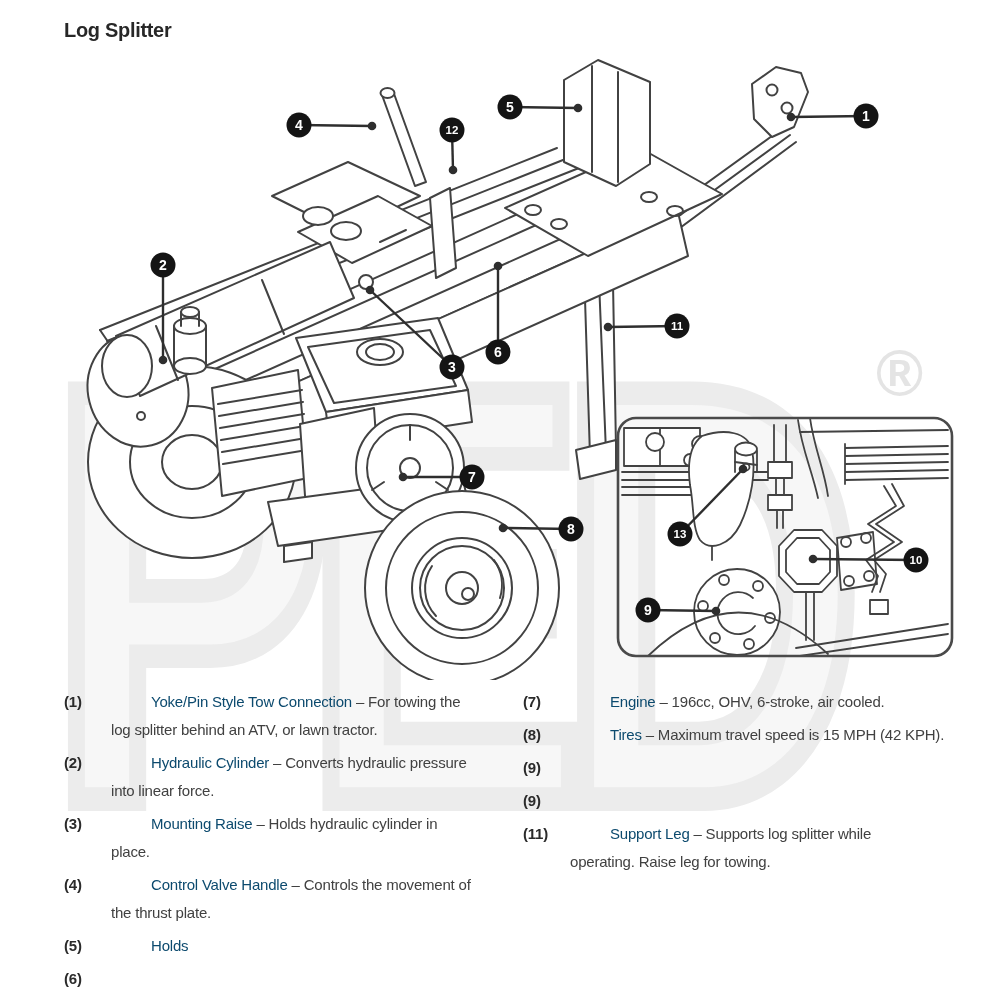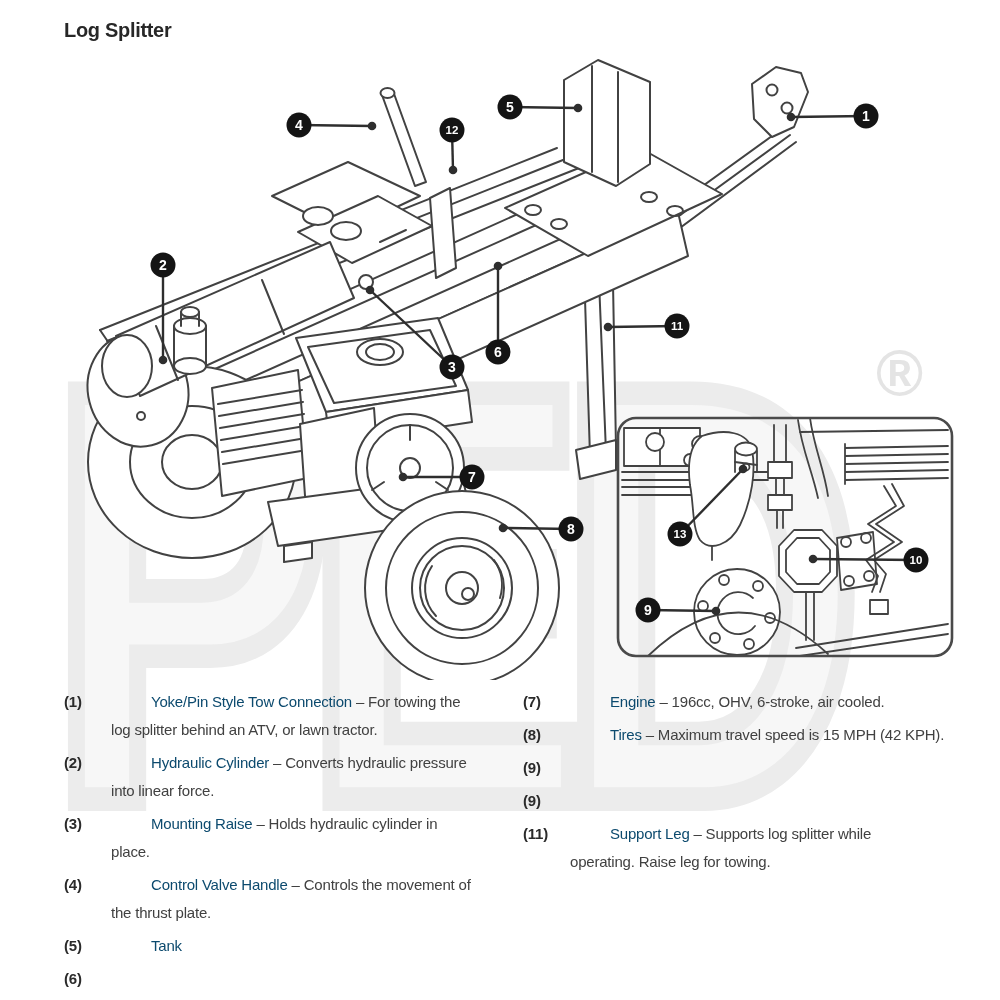--- a/index.html
+++ b/index.html
@@ -315,21 +315,21 @@
         <span class="legend-text"><span class="legend-name">Mounting Raise</span><span> – Holds hydraulic cylinder in
 place.</span></span>
       </div>
       <div class="legend-item">
         <span class="legend-num">(4)</span>
         <span class="legend-text"><span class="legend-name">Control Valve Handle</span><span> – Controls the movement of
 the thrust plate.</span></span>
       </div>
       <div class="legend-item">
         <span class="legend-num">(5)</span>
-        <span class="legend-text"><span class="legend-name">Tank</span></span>
+        <span class="legend-text"><span class="legend-name">Holds</span></span>
       </div>
       <div class="legend-item">
         <span class="legend-num">(6)</span>
       </div>
     </div>
   <div class="legend-col legend-right" id="legend-right">
       <div class="legend-item">
         <span class="legend-num">(7)</span>
         <span class="legend-text"><span class="legend-name">Engine</span><span> – 196cc, OHV, 6-stroke, air cooled.</span></span>
       </div>

